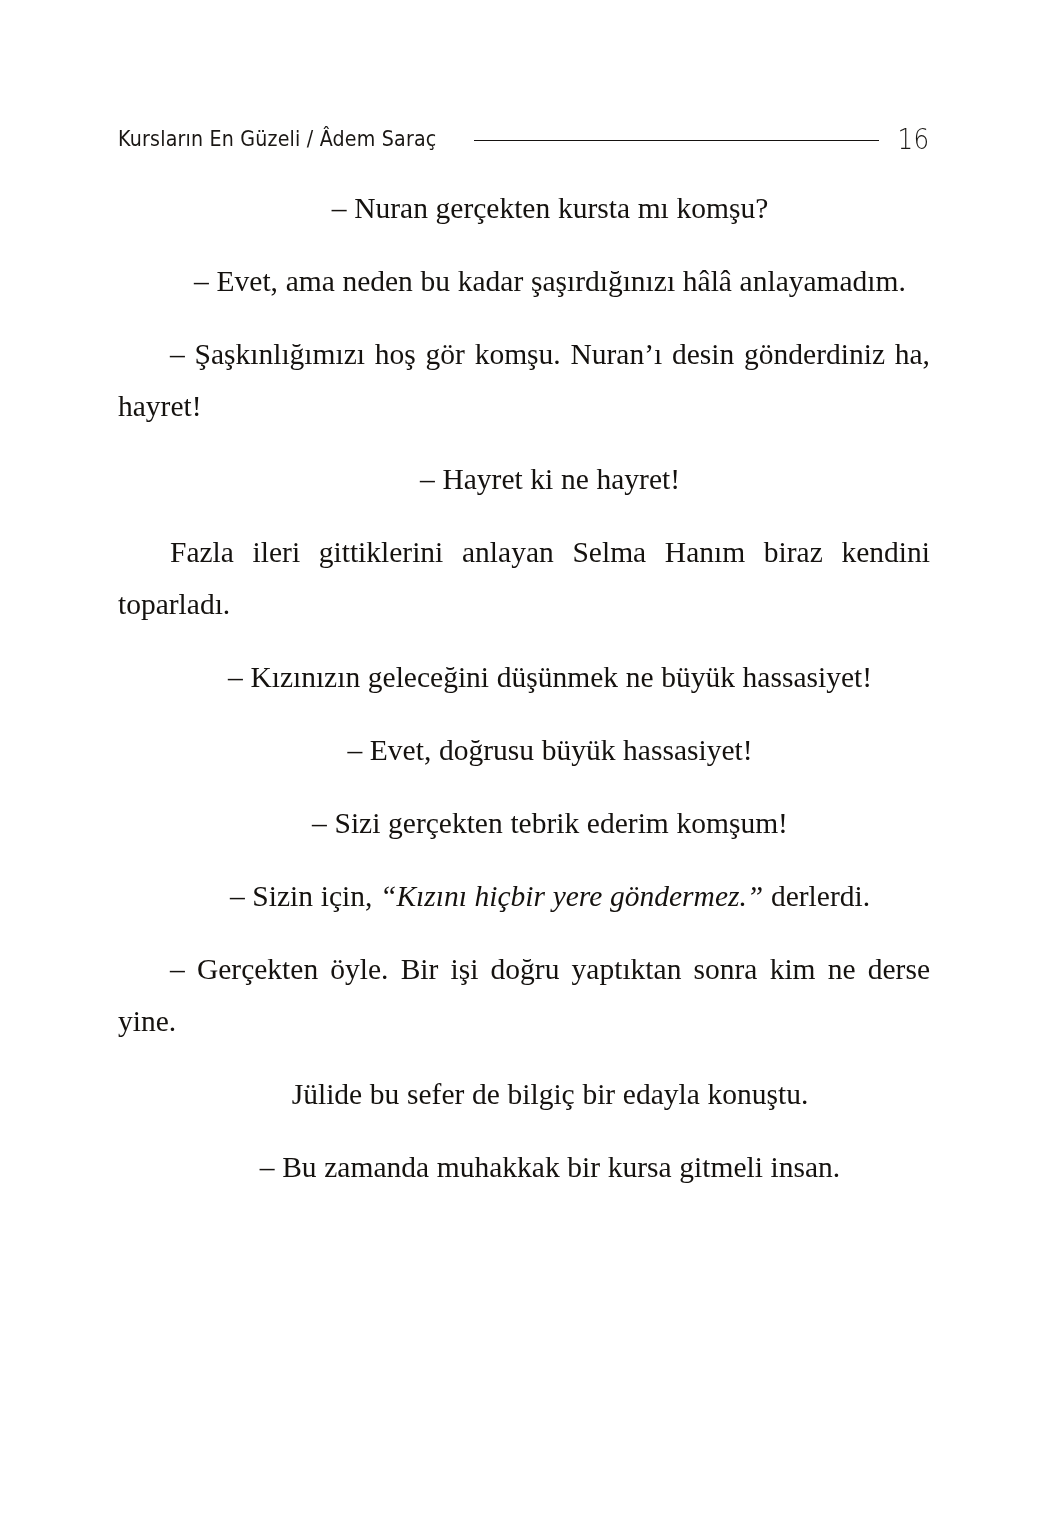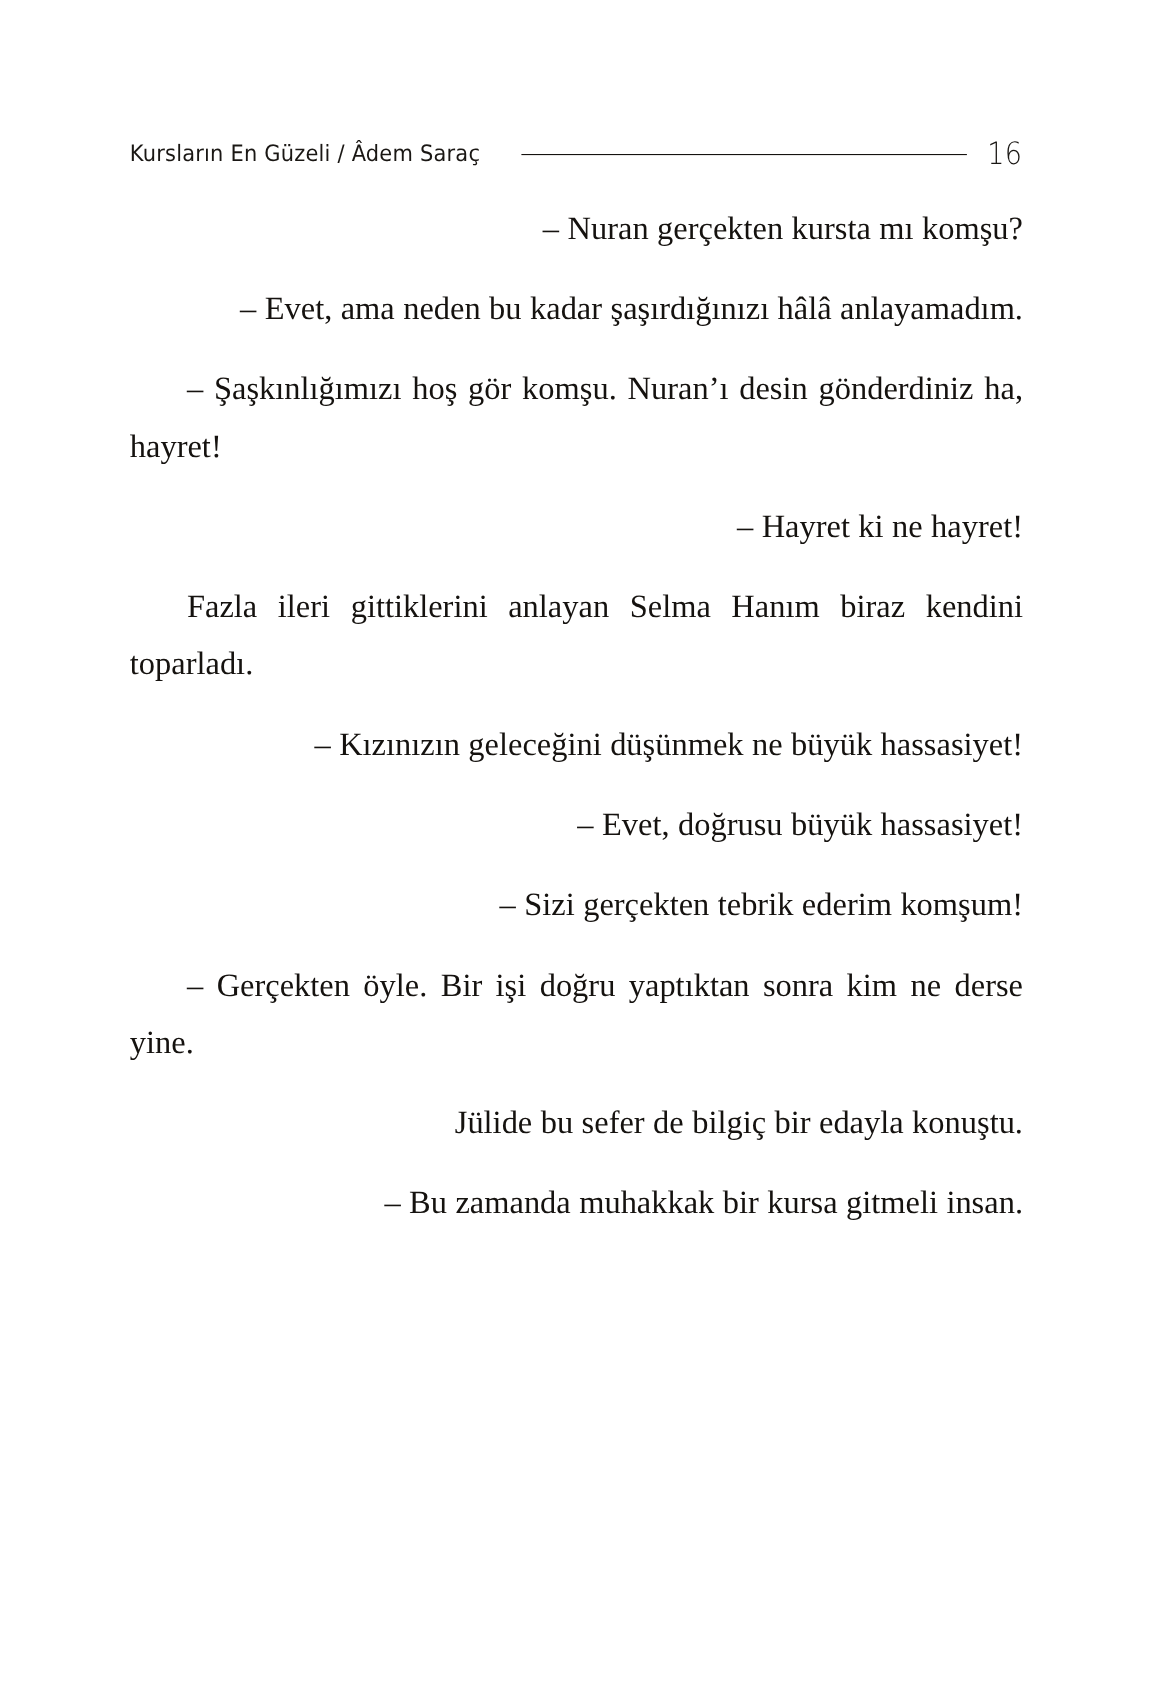--- a/index.html
+++ b/index.html
@@ -80,21 +80,21 @@
     text-indent: 52px;
     hyphens: manual;
     word-spacing: 0.3px;
   }
   
   p.para + p.para {
     margin-top: 21px;
   }
   
   p.para.single {
-    text-align: right;
+    text-align: center;
   }
 
   em.q {
     font-style: italic;
   }
 </style>
 </head>
 <body>
 
 <div class="page">
@@ -117,20 +117,21 @@
 
     <p class="para">Fazla ileri gittiklerini anlayan Selma Hanım biraz kendini toparladı.</p>
 
     <p class="para single">– Kızınızın geleceğini düşünmek ne büyük hassasiyet!</p>
 
     <p class="para single">– Evet, doğrusu büyük hassasiyet!</p>
 
     <p class="para single">– Sizi gerçekten tebrik ederim komşum!</p>
 
 
+    <p class="para single"><span>– Sizin için, </span><em class="q">“Kızını hiçbir yere göndermez.”</em><span> derlerdi.</span></p>
 
 
 
     <p class="para">– Gerçekten öyle. Bir işi doğru yaptıktan sonra kim ne derse yine.</p>
 
     <p class="para single">Jülide bu sefer de bilgiç bir edayla konuştu.</p>
 
     <p class="para single">– Bu zamanda muhakkak bir kursa gitmeli insan.</p>
 
   </div>

